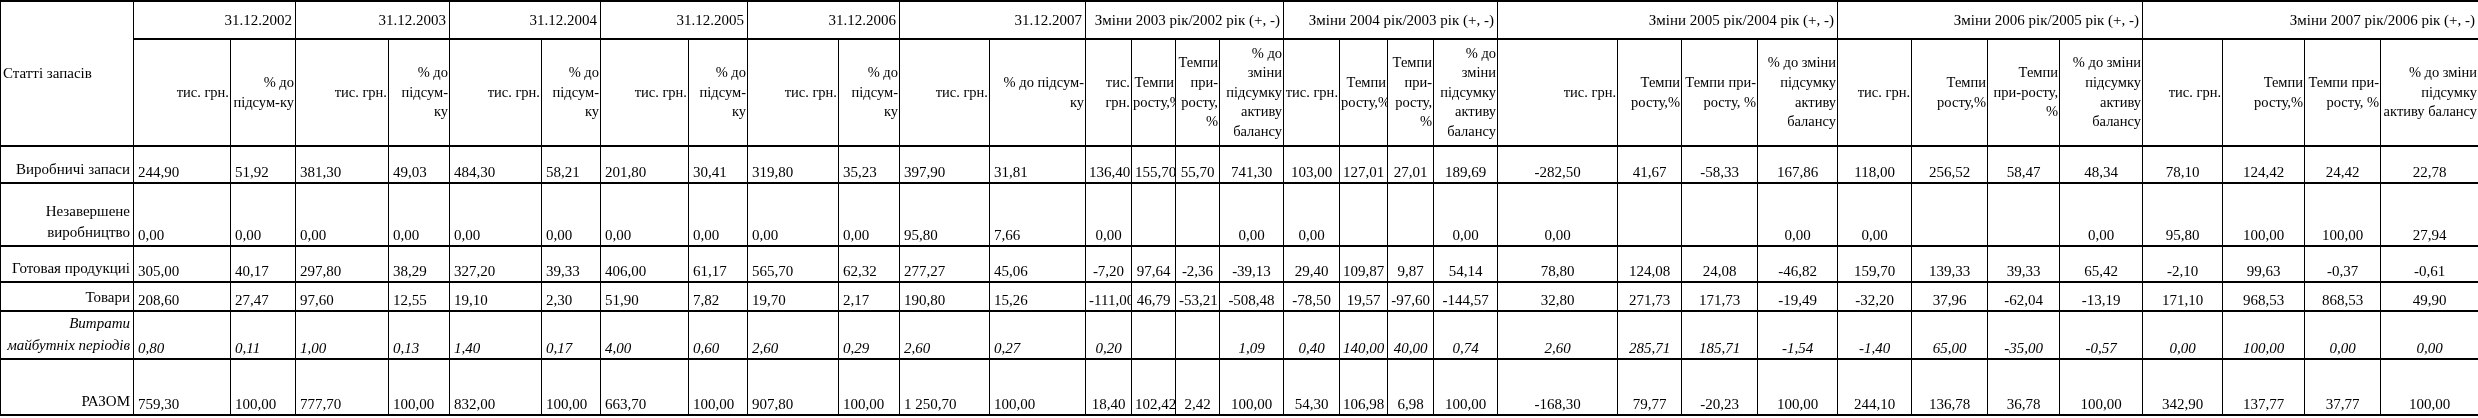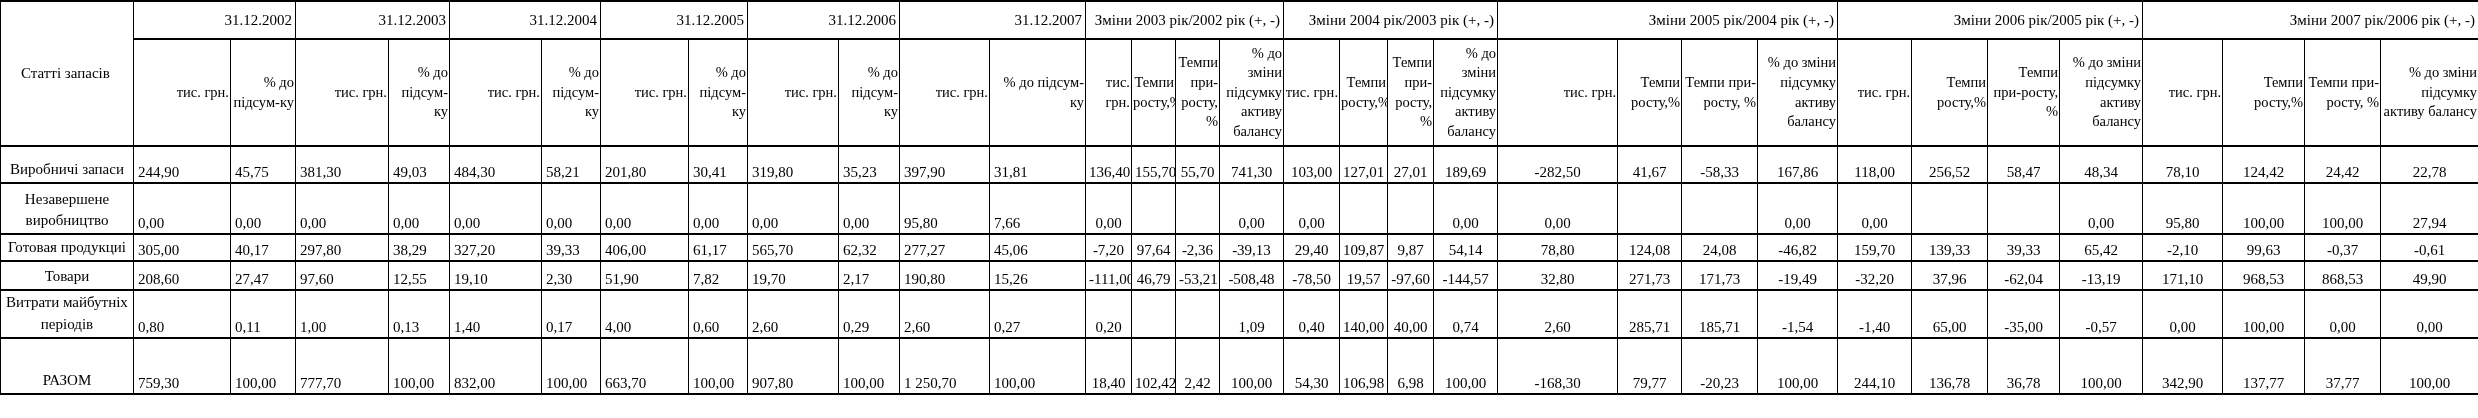--- a/index.html
+++ b/index.html
@@ -16,22 +16,22 @@
     border-left: 1px solid #000;
     border-right: 1px solid #000;
     border-top: 2px solid #000;
     border-bottom: 2px solid #000;
     padding: 1px 3px;
     overflow: hidden;
     font-weight: normal;
   }
   table.inv thead th { text-align: right; vertical-align: middle; line-height: 1.35; }
   table.inv thead th.sub { font-size: 14.5px; padding: 1px 1px; }
-  table.inv th.corner { text-align: left; vertical-align: middle; padding-left: 20px; }
-  table.inv td.row-label { text-align: center; vertical-align: bottom; line-height: 1.45; }
+  table.inv th.corner { text-align: left; vertical-align: middle; padding-left: 2px; }
+  table.inv td.row-label { text-align: right; vertical-align: bottom; line-height: 1.45; }
   table.inv td.num-left  { text-align: left;  vertical-align: bottom; padding-left: 4px; }
   table.inv td.num-center{ text-align: center; vertical-align: bottom; }
 </style>
 </head>
 <body>
 
 <table class="inv" id="inv-table">
     <colgroup>
       <col style="width: 133px;">
       <col style="width: 97px;">
@@ -114,21 +114,21 @@
         <th class="sub">тис. грн.</th>
         <th class="sub">Темпи росту,%</th>
         <th class="sub">Темпи при-росту, %</th>
         <th class="sub">% до зміни підсумку активу балансу</th>
       </tr>
     </thead>
     <tbody>
       <tr style="height: 37px;">
         <td class="row-label">Виробничі запаси</td>
         <td class="num-left">244,90</td>
-        <td class="num-left">45,75</td>
+        <td class="num-left">51,92</td>
         <td class="num-left">381,30</td>
         <td class="num-left">49,03</td>
         <td class="num-left">484,30</td>
         <td class="num-left">58,21</td>
         <td class="num-left">201,80</td>
         <td class="num-left">30,41</td>
         <td class="num-left">319,80</td>
         <td class="num-left">35,23</td>
         <td class="num-left">397,90</td>
         <td class="num-left">31,81</td>
@@ -146,21 +146,21 @@
         <td class="num-center">167,86</td>
         <td class="num-center">118,00</td>
         <td class="num-center">256,52</td>
         <td class="num-center">58,47</td>
         <td class="num-center">48,34</td>
         <td class="num-center">78,10</td>
         <td class="num-center">124,42</td>
         <td class="num-center">24,42</td>
         <td class="num-center">22,78</td>
       </tr>
-      <tr style="height: 51px;">
+      <tr style="height: 63px;">
         <td class="row-label">Незавершене виробництво</td>
         <td class="num-left">0,00</td>
         <td class="num-left">0,00</td>
         <td class="num-left">0,00</td>
         <td class="num-left">0,00</td>
         <td class="num-left">0,00</td>
         <td class="num-left">0,00</td>
         <td class="num-left">0,00</td>
         <td class="num-left">0,00</td>
         <td class="num-left">0,00</td>
@@ -181,21 +181,21 @@
         <td class="num-center">0,00</td>
         <td class="num-center">0,00</td>
         <td class="num-center"></td>
         <td class="num-center"></td>
         <td class="num-center">0,00</td>
         <td class="num-center">95,80</td>
         <td class="num-center">100,00</td>
         <td class="num-center">100,00</td>
         <td class="num-center">27,94</td>
       </tr>
-      <tr style="height: 27px; font-family: Liberation Serif, serif;">
+      <tr style="height: 36px; font-family: Liberation Serif, serif;">
         <td class="row-label">Готовая продукциі</td>
         <td class="num-left">305,00</td>
         <td class="num-left">40,17</td>
         <td class="num-left">297,80</td>
         <td class="num-left">38,29</td>
         <td class="num-left">327,20</td>
         <td class="num-left">39,33</td>
         <td class="num-left">406,00</td>
         <td class="num-left">61,17</td>
         <td class="num-left">565,70</td>
@@ -251,21 +251,21 @@
         <td class="num-center">-19,49</td>
         <td class="num-center">-32,20</td>
         <td class="num-center">37,96</td>
         <td class="num-center">-62,04</td>
         <td class="num-center">-13,19</td>
         <td class="num-center">171,10</td>
         <td class="num-center">968,53</td>
         <td class="num-center">868,53</td>
         <td class="num-center">49,90</td>
       </tr>
-      <tr style="height: 45px;">
+      <tr style="height: 45px; font-style: italic;">
         <td class="row-label">Витрати майбутніх періодів</td>
         <td class="num-left">0,80</td>
         <td class="num-left">0,11</td>
         <td class="num-left">1,00</td>
         <td class="num-left">0,13</td>
         <td class="num-left">1,40</td>
         <td class="num-left">0,17</td>
         <td class="num-left">4,00</td>
         <td class="num-left">0,60</td>
         <td class="num-left">2,60</td>

